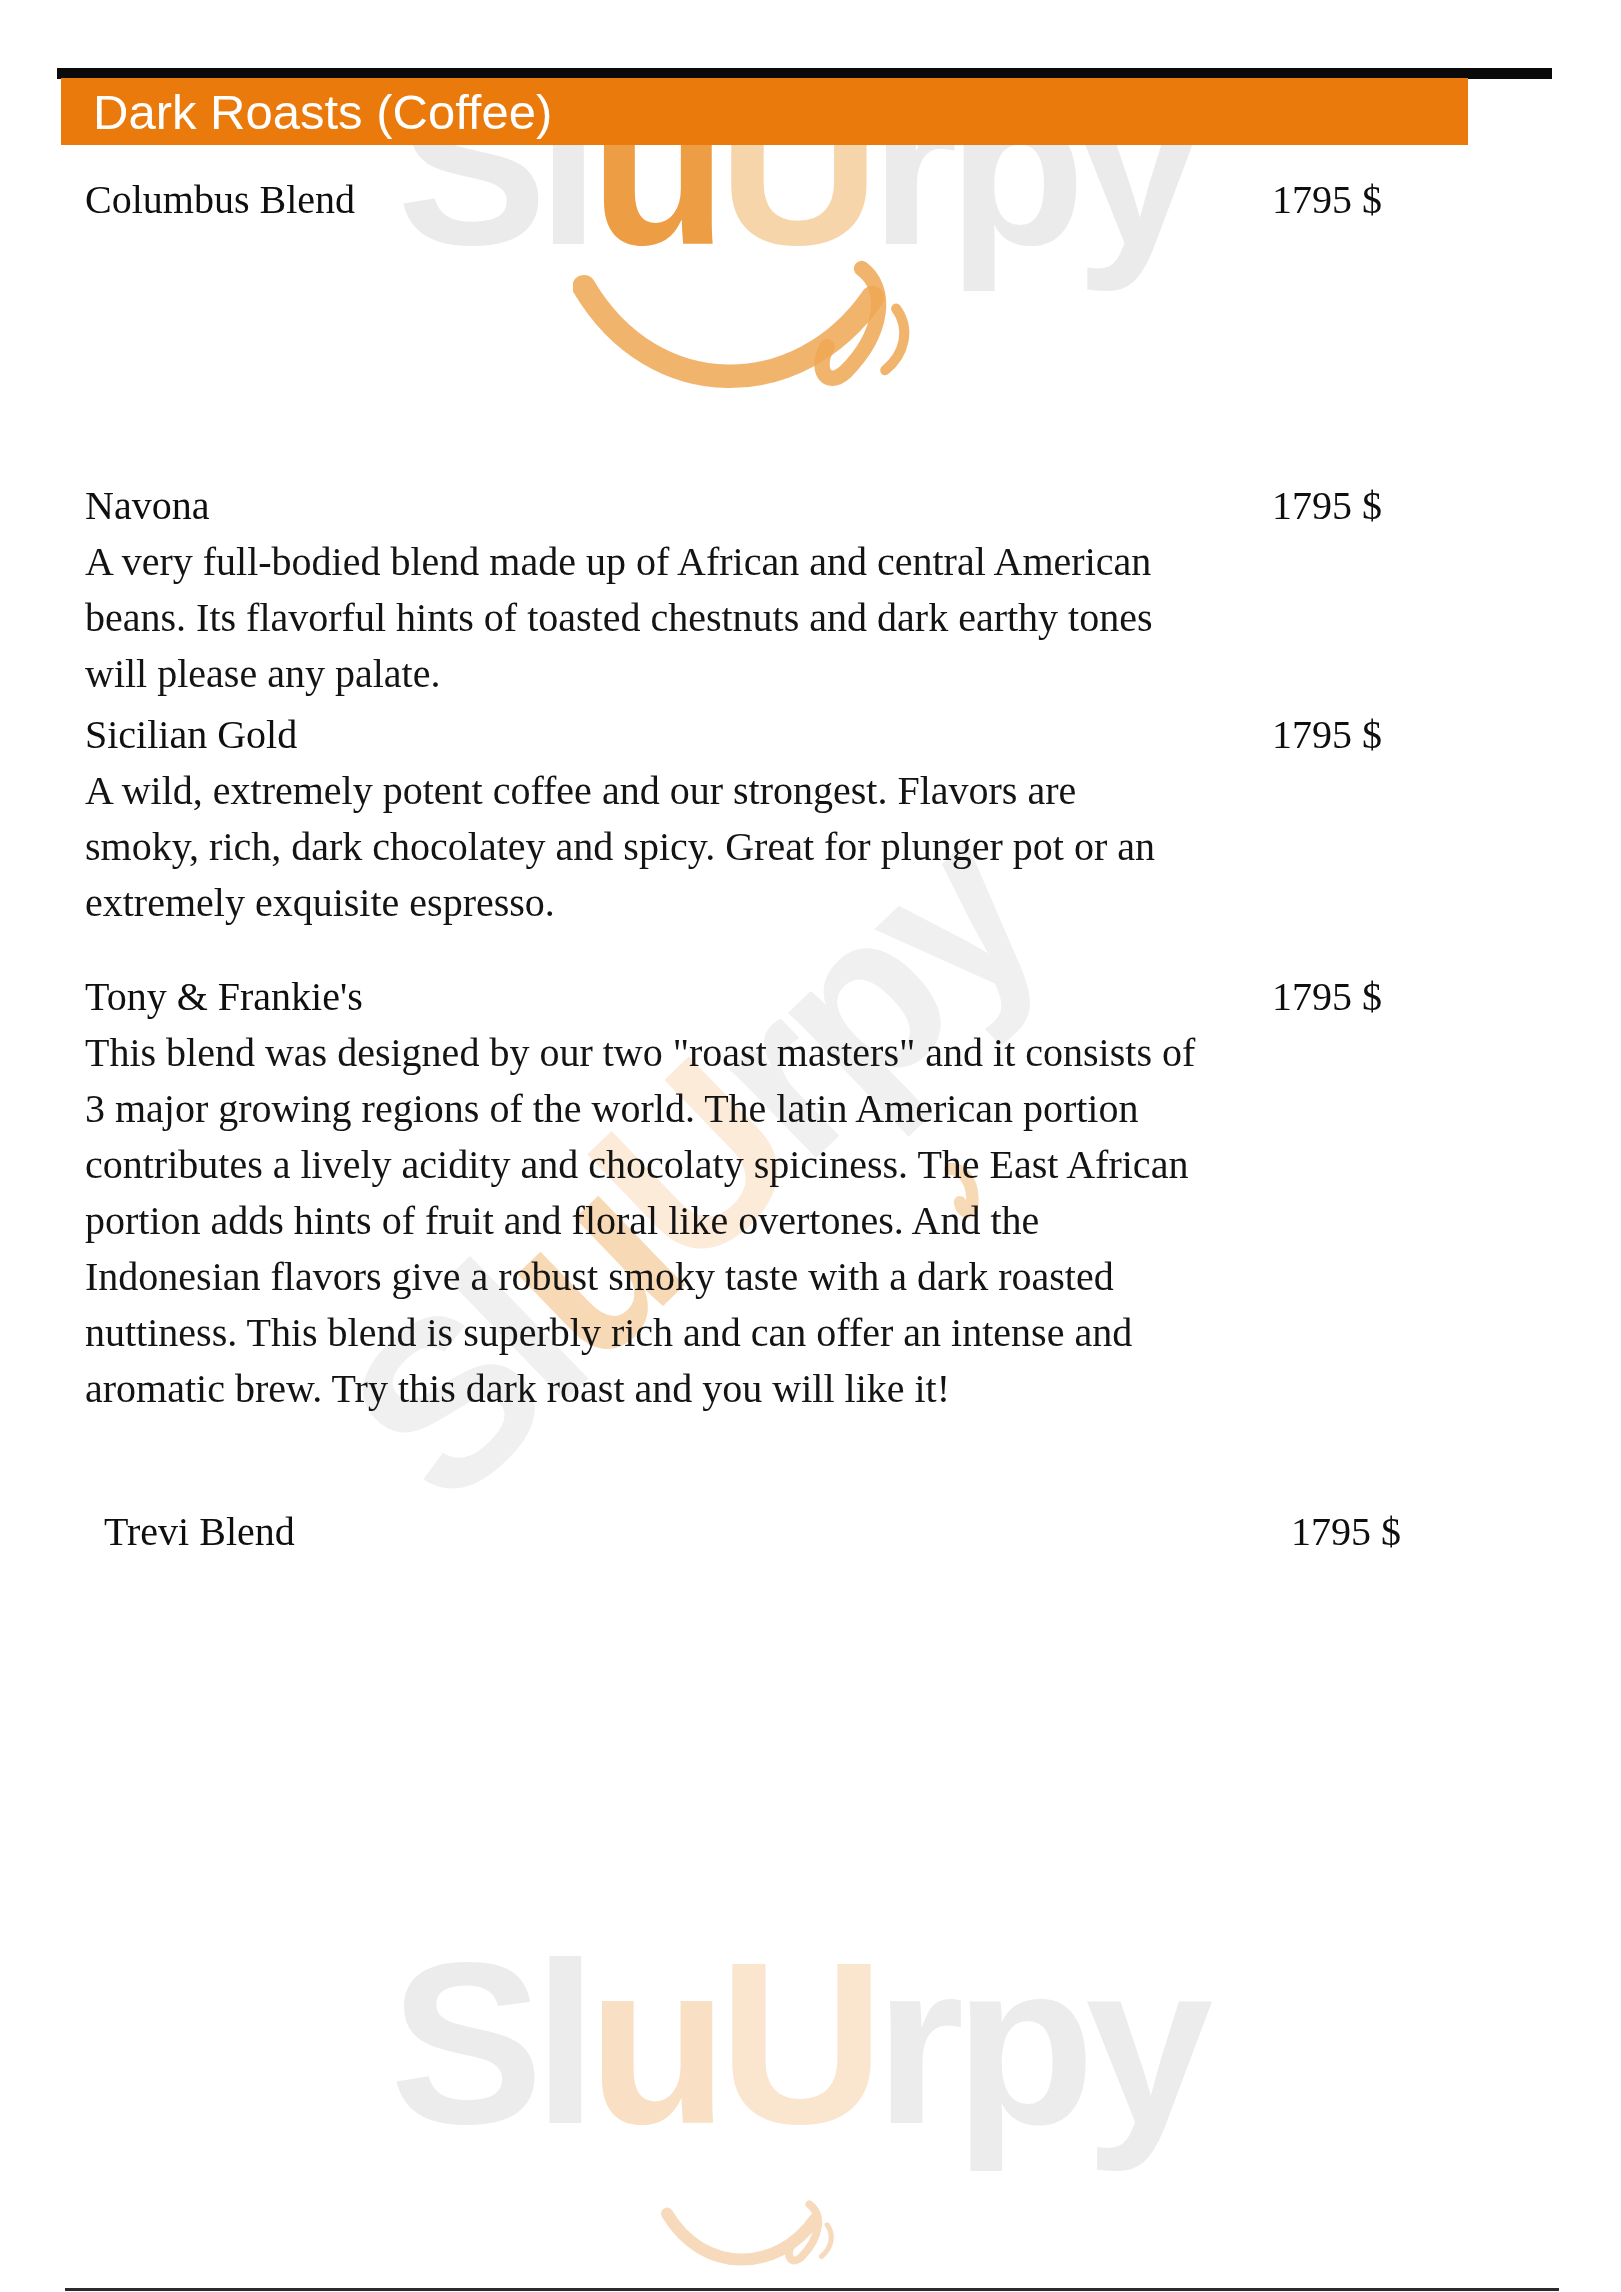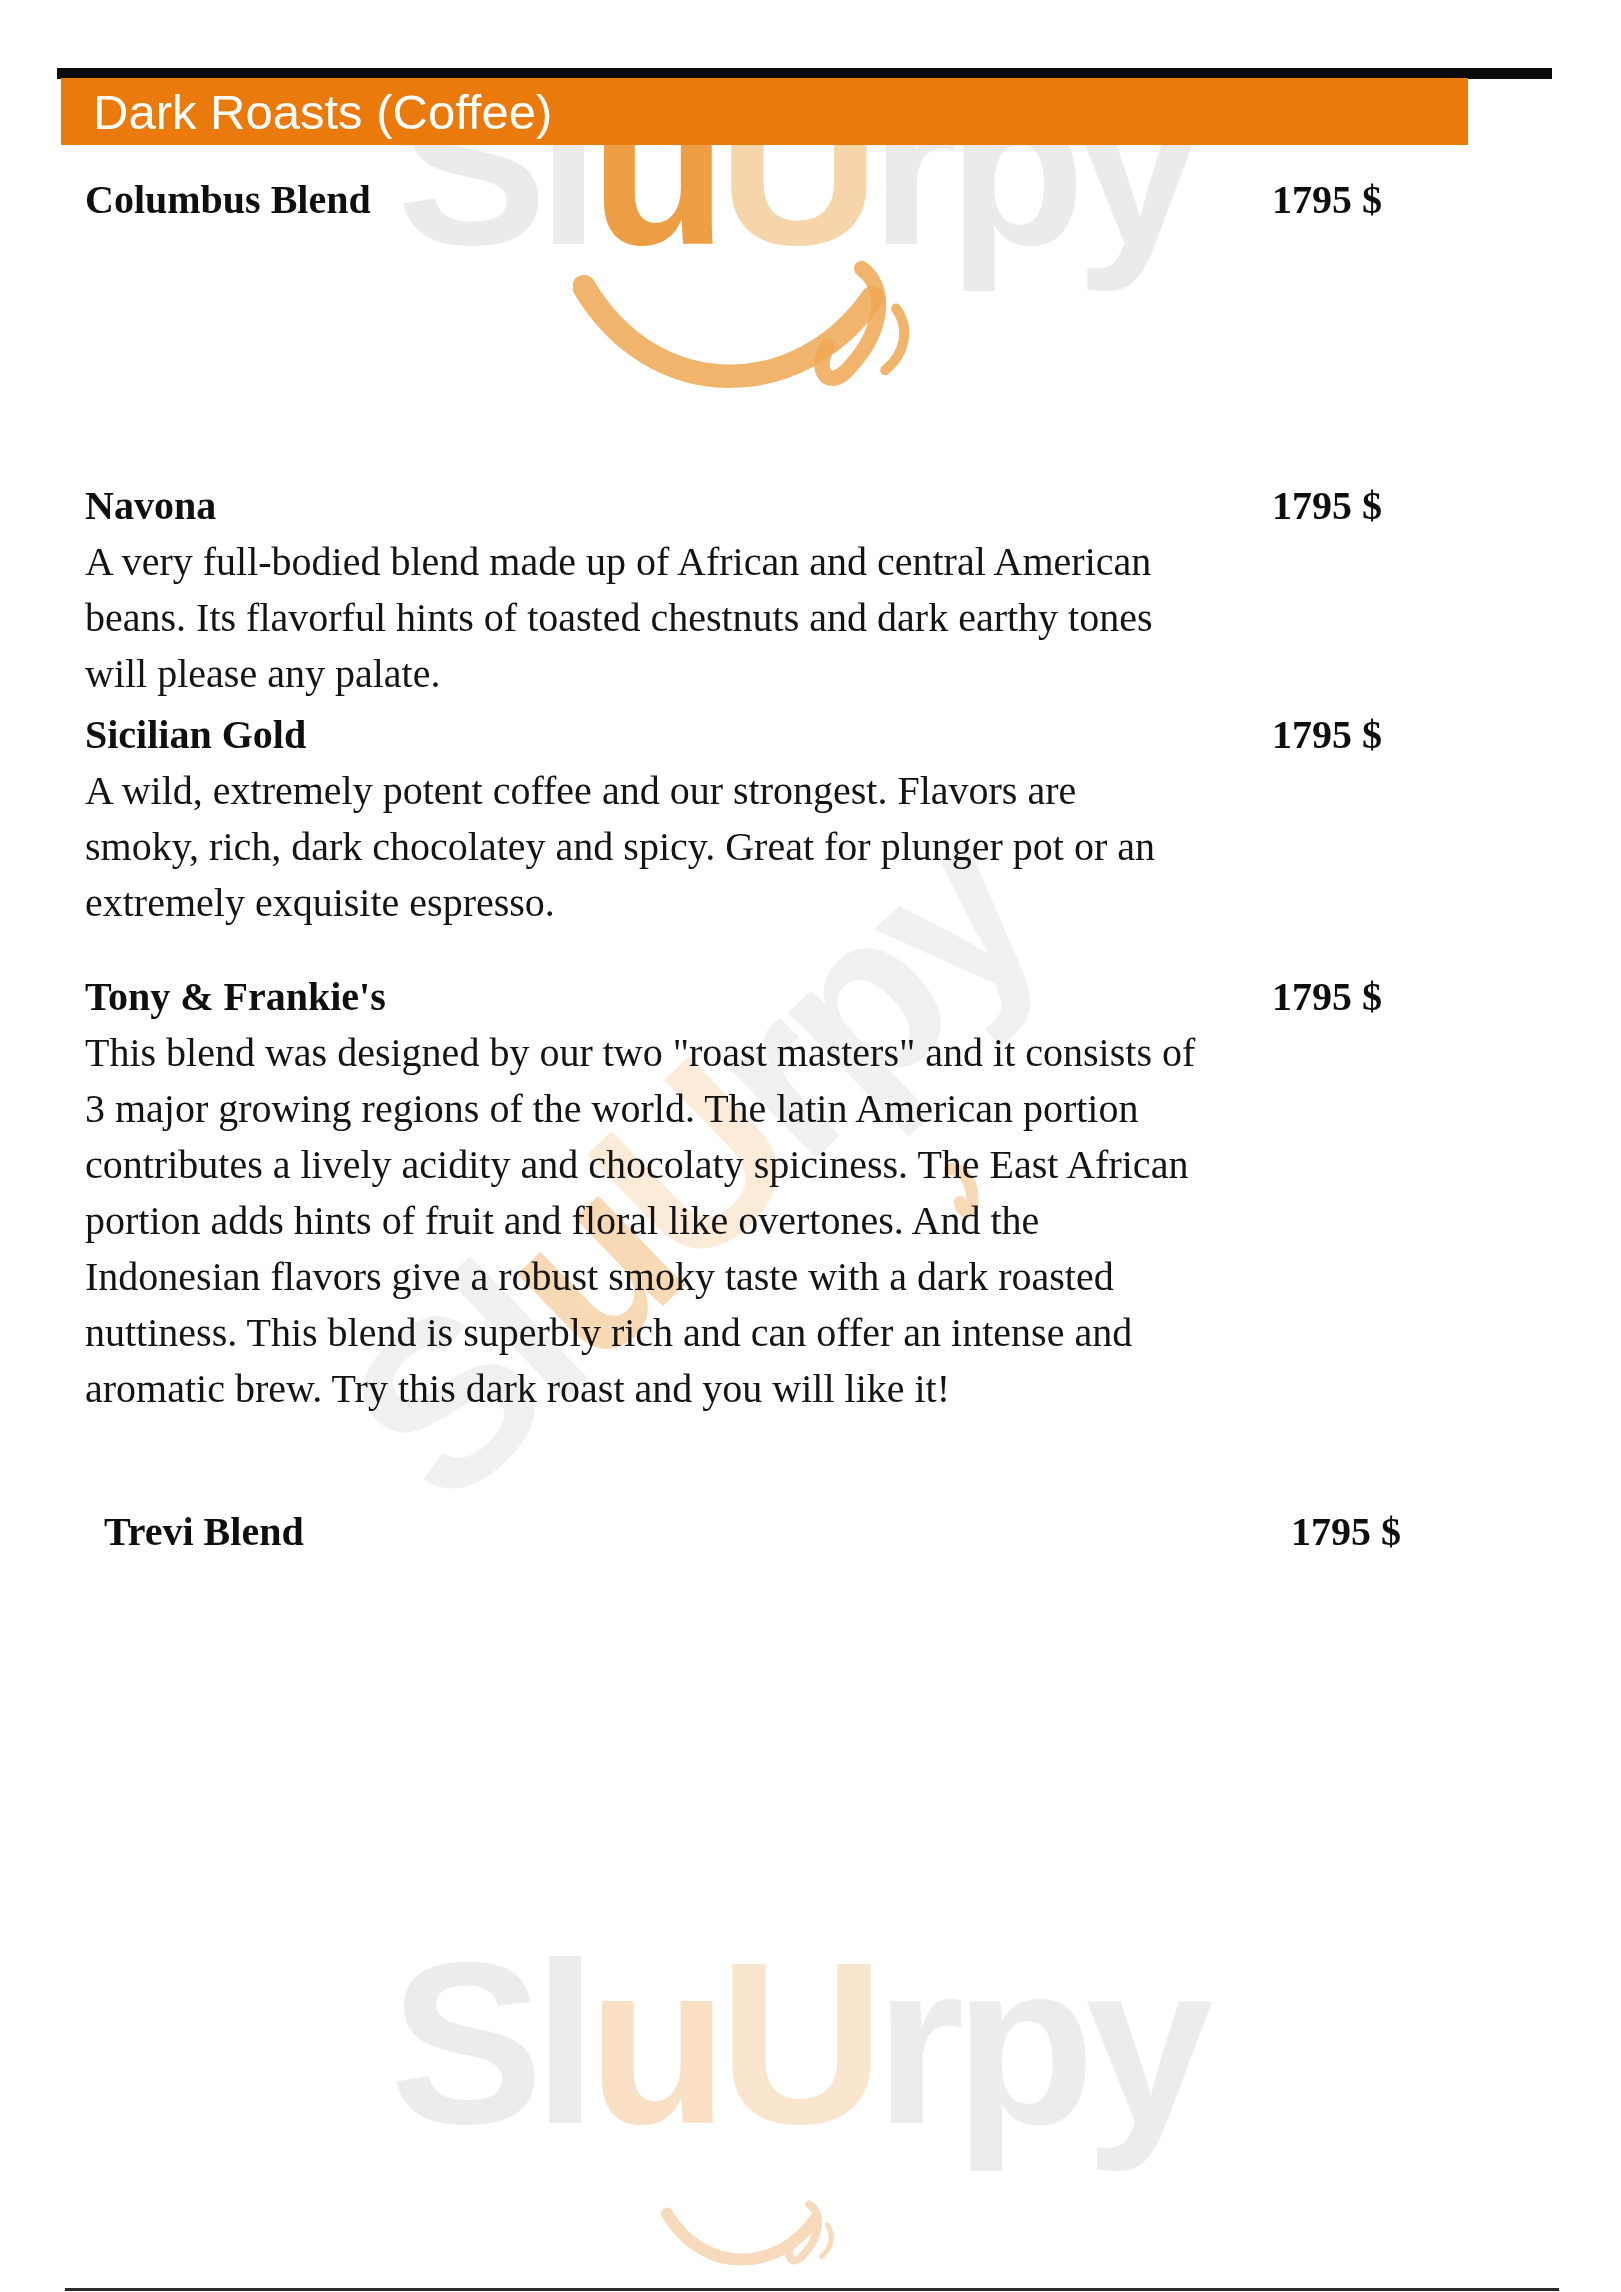--- a/index.html
+++ b/index.html
@@ -56,21 +56,21 @@
 
   
   .item{position:absolute;left:85px;width:1297px;z-index:1;color:#0f0f0f;}
   .item-1{top:171px;}
   .item-2{top:449px;margin-top:28px;}
   .item-3{top:706px;}
   .item-4{top:968px;}
   .item-5{top:1503px;margin-left:19px;}
   .title-row{
     display:flex;justify-content:space-between;align-items:baseline;
-    font-size:40px;line-height:57px;font-weight:bold;
+    font-size:40px;line-height:57px;
   }
   .item-desc{
     width:1269px;
     font-size:40px;line-height:56px;
     white-space:pre-line;
     color:#141414;
   }
 
   
   .bottom-rule{

